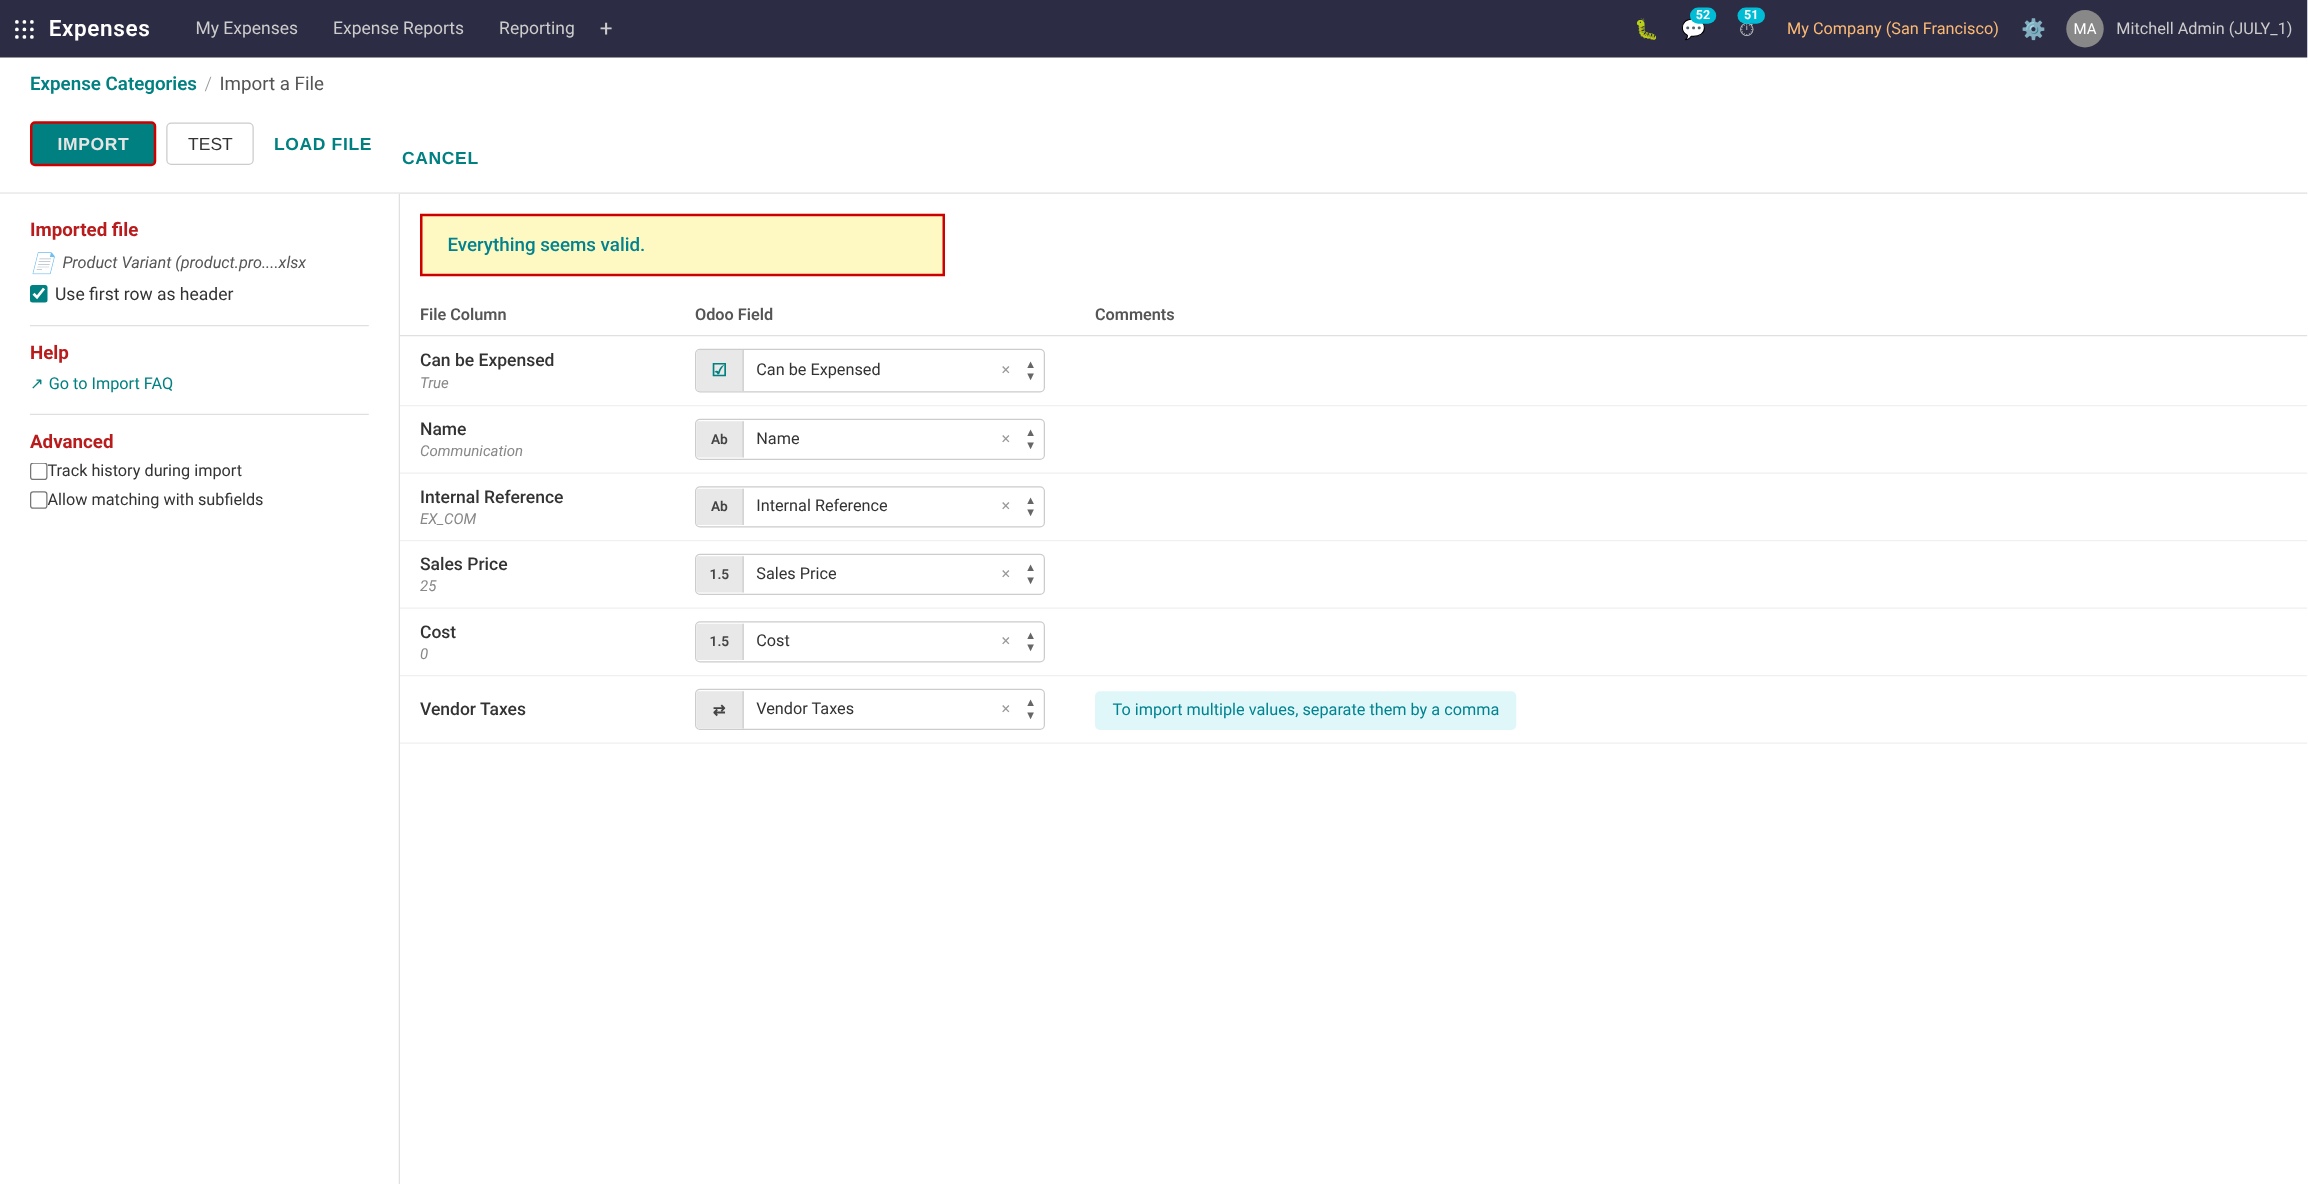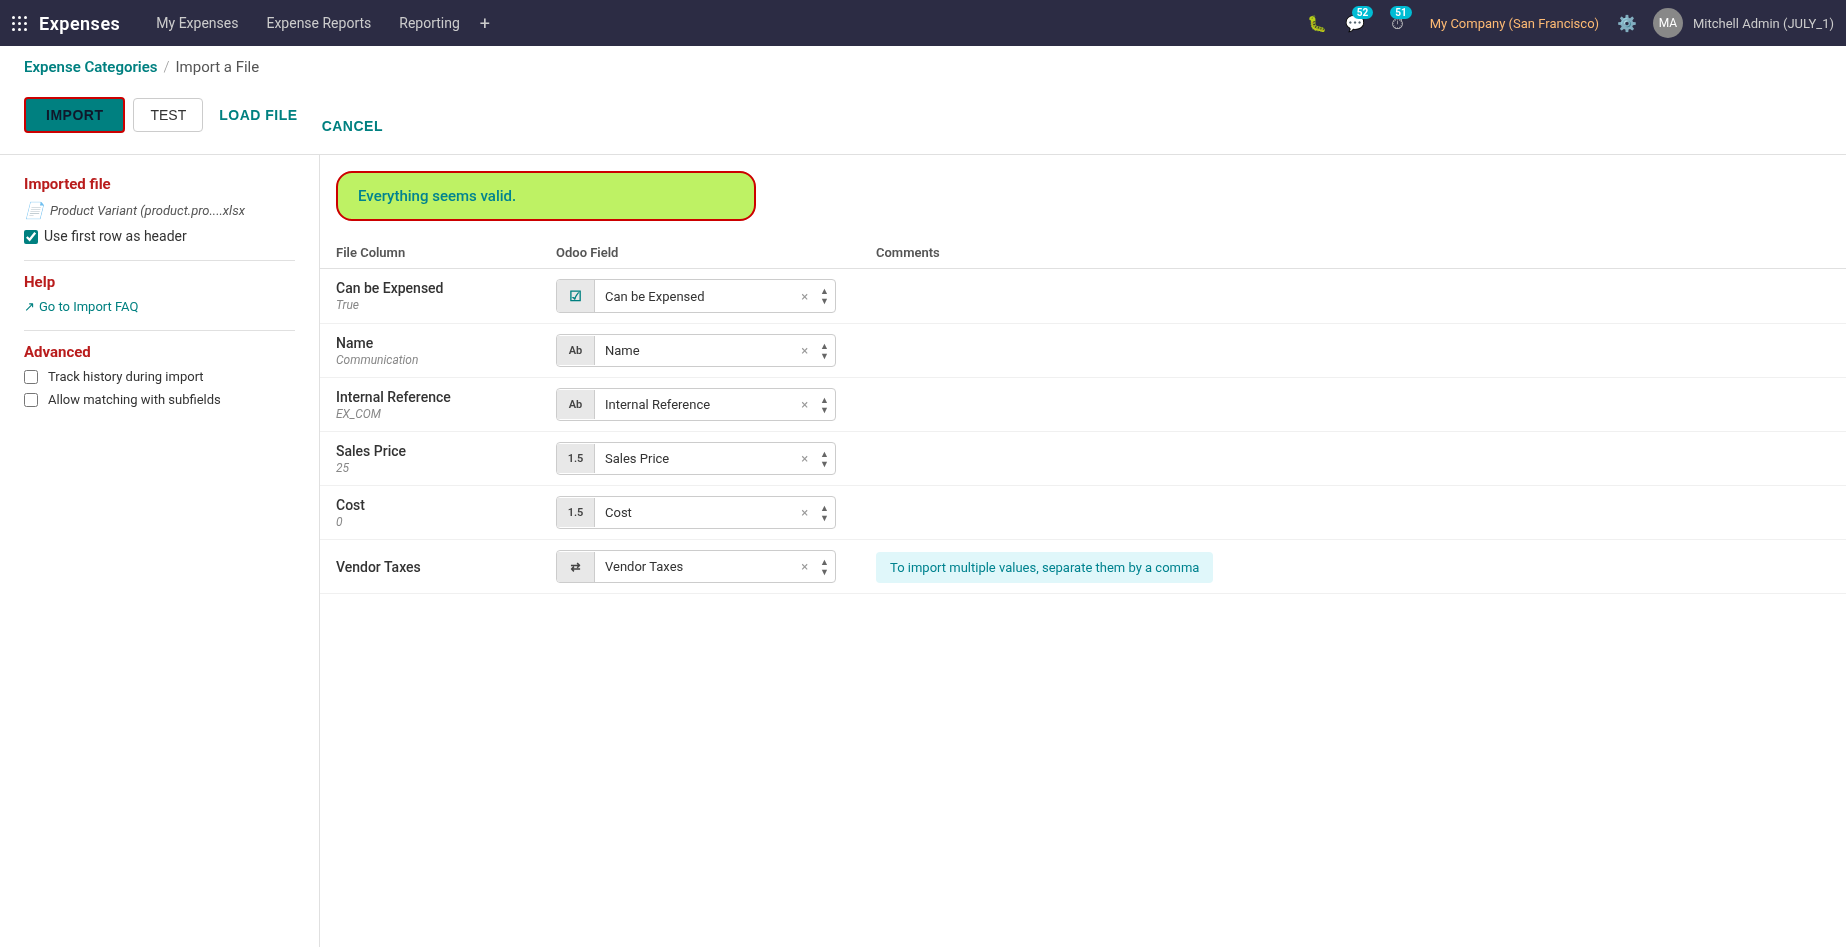--- a/index.html
+++ b/index.html
@@ -58,21 +58,21 @@
 
     
     .action-bar {
       padding: 4px 24px 12px;
       display: flex;
       align-items: center;
       gap: 8px;
     }
     .btn-import {
       background: #008080;
-      color: #0f172a;
+      color: #e5e5e5;
       border: 2px solid #cc0000;
       border-radius: 4px;
       padding: 8px 20px;
       font-size: 14px;
       font-weight: 600;
       cursor: pointer;
       letter-spacing: 0.5px;
     }
     .btn-test {
       background: #fff;
@@ -116,41 +116,41 @@
     .sidebar {
       width: 320px;
       min-width: 320px;
       padding: 20px 24px;
       border-right: 1px solid #e0e0e0;
       background: #fff;
     }
     .sidebar-section-title { font-weight: 700; font-size: 15px; margin-bottom: 8px; color: #b91c1c; }
     .sidebar-file { display: flex; align-items: center; gap: 6px; color: #555; font-size: 13px; font-style: italic; margin-bottom: 8px; }
     .sidebar-file-icon { color: #555; font-size: 16px; }
-    .sidebar-checkbox-row { display: flex; align-items: flex-end; gap: 6px; margin-bottom: 16px; }
+    .sidebar-checkbox-row { display: flex; align-items: flex-start; gap: 6px; margin-bottom: 16px; }
     .sidebar-checkbox { width: 14px; height: 14px; accent-color: #008080; }
     .sidebar-divider { height: 1px; background: #e0e0e0; margin: 12px 0; }
     .sidebar-link { color: #008080; font-size: 13px; display: flex; align-items: center; gap: 4px; cursor: pointer; margin-bottom: 16px; text-decoration: none; }
-    .adv-checkbox-row { display: flex; align-items: flex-end; gap: 10px; margin-bottom: 8px; font-size: 13px; color: #333; }
+    .adv-checkbox-row { display: flex; align-items: flex-start; gap: 0; margin-bottom: 8px; font-size: 13px; color: #333; }
     .adv-checkbox { width: 14px; height: 14px; }
 
     
     .content-area {
       flex: 1;
       overflow-y: auto;
       display: flex;
       flex-direction: column;
     }
 
     
     .valid-banner {
       margin: 16px 16px 0 16px;
-      background: #bef264;
+      background: #fef9c3;
       border: 2px solid #cc0000;
-      border-radius: 16px;
+      border-radius: 0;
       padding: 14px 20px;
       color: #00838f;
       font-size: 15px;
       font-weight: 500;
       width: 420px;
     }
 
     
     .import-table {
       width: 100%;

